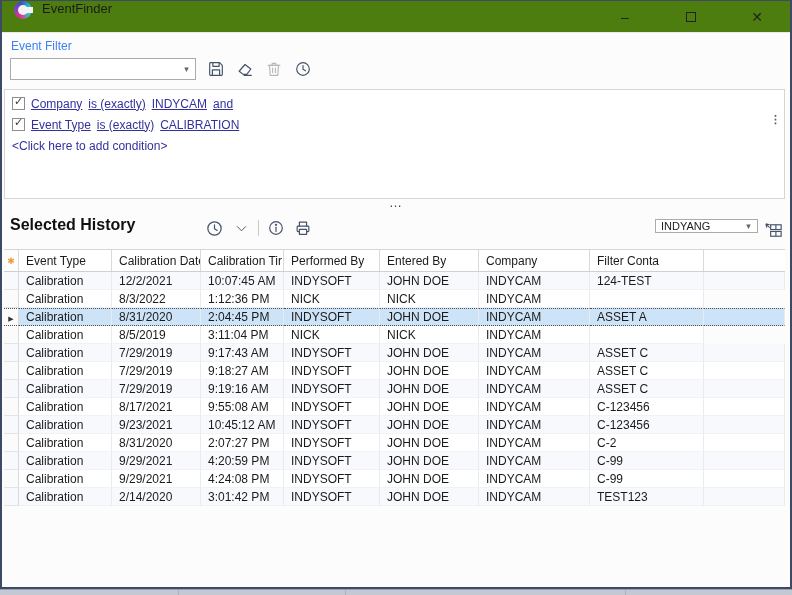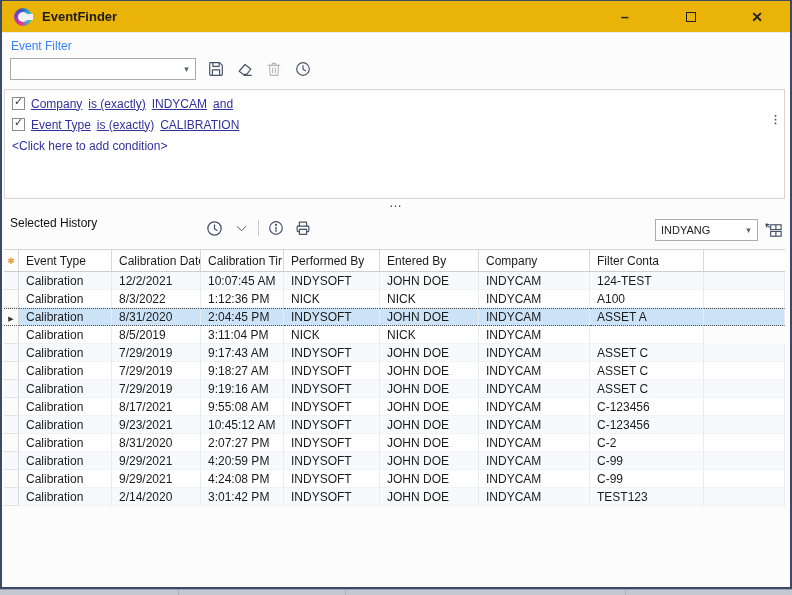--- a/index.html
+++ b/index.html
@@ -2,22 +2,22 @@
 <html><head>
 <meta charset="utf-8">
 <style>
   * { margin:0; padding:0; box-sizing:border-box; }
   html,body { width:792px; height:595px; font-family:"Liberation Sans", sans-serif; background:#d8dbe2; overflow:hidden; }
 
   .window { position:absolute; left:0; top:0; width:792px; height:589px;
     border:2px solid #3d4a66; border-top-width:1px; background:#fdfcfc; }
 
   
-  .titlebar { position:absolute; left:0; top:0; right:0; height:32px; background:#eab308;
-    display:flex; align-items:center; border-bottom:1px solid #eceae9;font-weight:bold; }
+  .titlebar { position:absolute; left:0; top:0; right:0; height:32px; background:#4d7c0f;
+    display:flex; align-items:flex-start; border-bottom:1px solid #eceae9; }
   .app-logo { width:18px; height:18px; margin-left:12px; border-radius:50%;
     background:conic-gradient(from 200deg, #e9308f, #8b3fc6, #3f51b5, #2bb6d9, #35c0c4, #e9308f);
     position:relative; flex:0 0 auto; }
   .app-logo::before { content:""; position:absolute; inset:4px; border-radius:50%; background:#f4f1f0; }
   .app-logo::after { content:""; position:absolute; right:-1px; top:6px; width:6px; height:6px; background:#f4f1f0; }
   .win-title { margin-left:10px; font-size:13px; color:#1b1b1b; }
   .win-controls { margin-left:auto; display:flex; height:100%; }
   .win-btn { width:66px; height:100%; display:flex; align-items:center; justify-content:center;
     font-size:14px; color:#222; cursor:default; }
   .max-box { width:10px; height:10px; border:1.2px solid #222; display:inline-block; }
@@ -42,25 +42,25 @@
   .cbx::after { content:"✓"; position:absolute; left:1px; top:-3px; font-size:11px; color:#3a3a3a; }
   .cpart { text-decoration:underline; margin-right:6px; }
   .addcond { text-decoration:none; }
   .panel-grip { position:absolute; right:3px; top:24px; font-size:11px; color:#555; line-height:10px;
     letter-spacing:0; font-weight:bold; }
 
   .splitter { position:absolute; left:0; right:0; top:197px; height:14px; text-align:center;
     font-size:13px; color:#454545; line-height:10px; letter-spacing:1px; }
 
   
-  .hist-title { position:absolute; left:8px; top:215px; font-size:12px; font-weight:normal; color:#101010; }
+  .hist-title { position:absolute; left:8px; top:215px; font-size:16px; font-weight:bold; color:#101010; }
   .htoolbar { position:absolute; left:202px; top:214px; height:26px; display:flex; align-items:center; gap:7px; }
   .htoolbar svg { stroke:#44526a; fill:none; stroke-width:1.3; stroke-linecap:round; stroke-linejoin:round; }
   .vsep { width:1px; height:16px; background:#c9c9c9; }
-  #user-combo { left:653px; top:218px; width:103px; height:22px; }
+  #user-combo { left:653px; top:218px; width:103px; height:14px; }
   .colchooser { position:absolute; left:761px; top:219px; width:21px; height:21px; }
   .colchooser svg { stroke:#44526a; fill:none; stroke-width:1.2; }
 
   
   .grid { position:absolute; left:2px; right:5px; top:248px; }
   .grow { display:grid; grid-template-columns:15px 93px 89px 83px 96px 99px 111px 114px minmax(40px,1fr); }
   .ghead { height:23px; border-top:1px solid #d5d5d5; border-bottom:1px solid #cfcfcf; background:#fff; }
   .hcell { font-size:12px; color:#1c1c1c; padding:4px 0 0 7px; border-right:1px solid #d9d9d9;
     overflow:hidden; white-space:nowrap; }
   .hcell.ind { padding:0; text-align:center; color:#ed9c38; font-size:9px; line-height:22px;
@@ -226,21 +226,20 @@
           <div class="cell"></div>
         </div>
         <div class="grow drow">
           <div class="cell ind"></div>
           <div class="cell">Calibration</div>
           <div class="cell">8/3/2022</div>
           <div class="cell">1:12:36 PM</div>
           <div class="cell">NICK</div>
           <div class="cell">NICK</div>
           <div class="cell">INDYCAM</div>
-          <div class="cell">A100</div>
           <div class="cell"></div>
         </div>
         <div class="grow drow alt sel">
           <div class="cell ind">▶</div>
           <div class="cell">Calibration</div>
           <div class="cell">8/31/2020</div>
           <div class="cell">2:04:45 PM</div>
           <div class="cell">INDYSOFT</div>
           <div class="cell">JOHN DOE</div>
           <div class="cell">INDYCAM</div>

